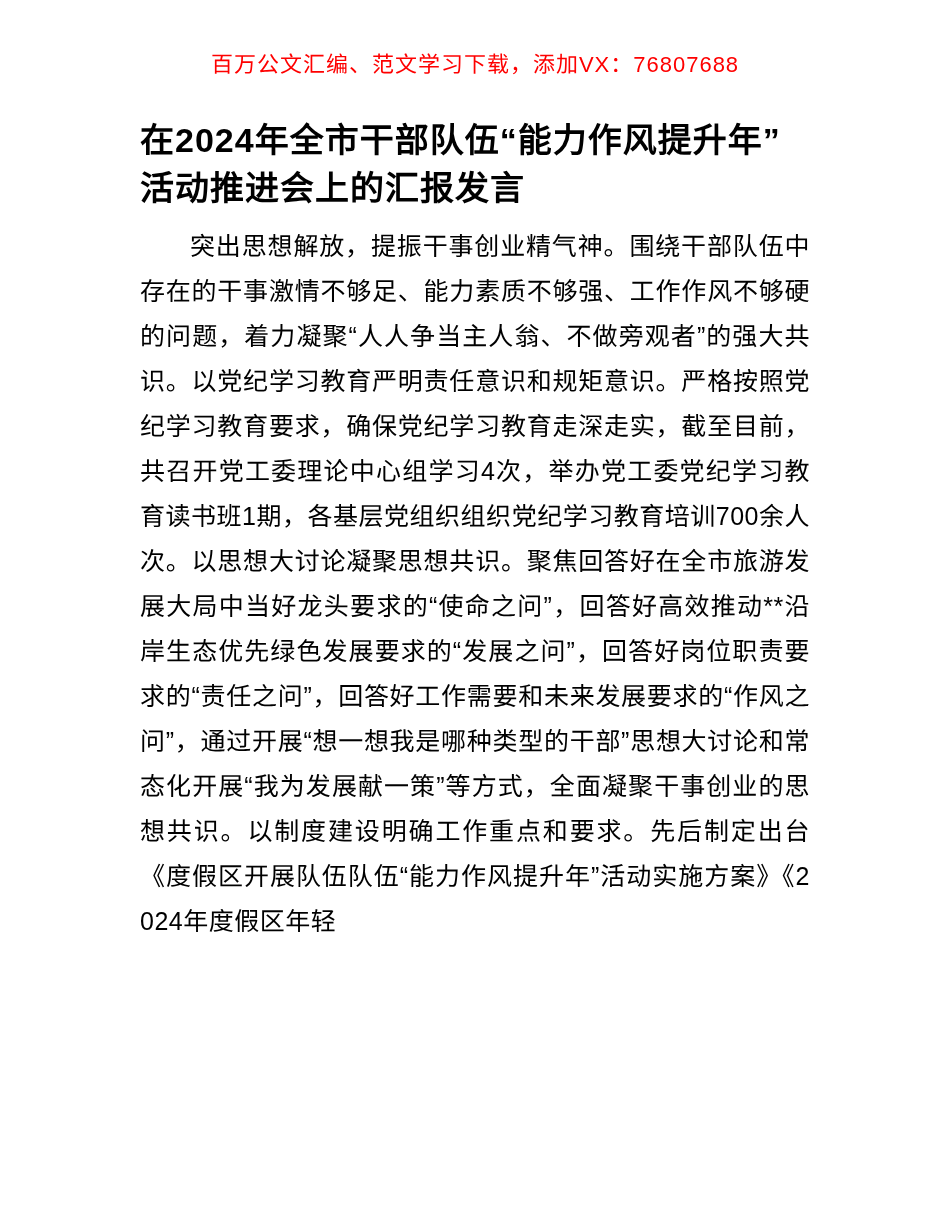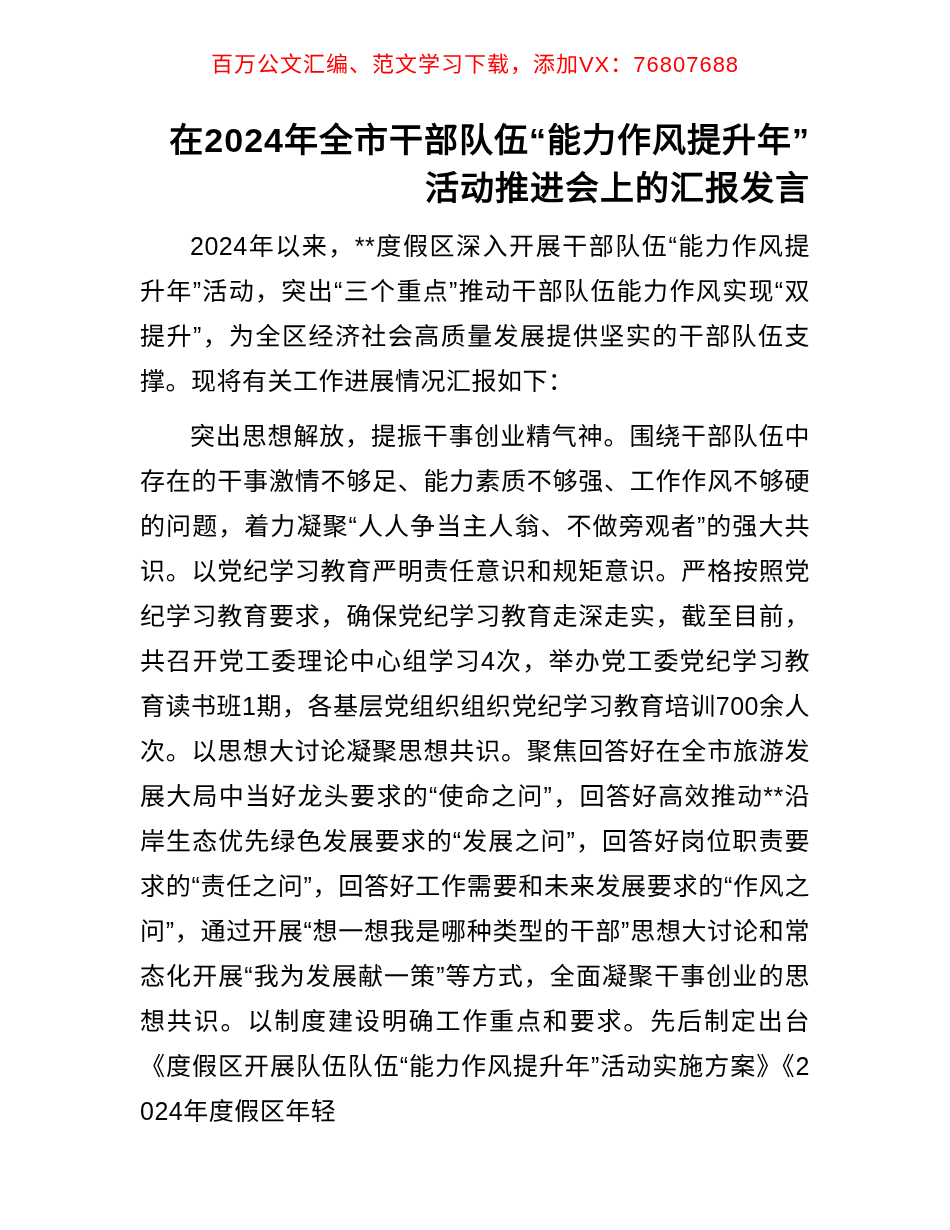--- a/index.html
+++ b/index.html
@@ -25,21 +25,21 @@
     font-size: 22px;
     line-height: 26px;
     letter-spacing: 1px;
     white-space: nowrap;
   }
   .doc-title {
     margin: 38px 0 0 0;
     font-size: 34px;
     font-weight: bold;
     line-height: 48px;
-    text-align: right;
+    text-align: left;
     color: #000000;
     letter-spacing: 1px;
   }
   .doc-body {
     margin-top: 12px;
   }
   .doc-body p {
     margin: 10px 0 0 0;
     font-size: 25px;
     line-height: 45px;
@@ -53,16 +53,15 @@
 </style>
 </head>
 <body>
 
 <div class="page">
   <div class="watermark">百万公文汇编、范文学习下载，添加VX：76807688</div>
 
   <h1 class="doc-title">在2024年全市干部队伍“能力作风提升年”活动推进会上的汇报发言</h1>
 
   <div class="doc-body">
-    <p>2024年以来，**度假区深入开展干部队伍“能力作风提升年”活动，突出“三个重点”推动干部队伍能力作风实现“双提升”，为全区经济社会高质量发展提供坚实的干部队伍支撑。现将有关工作进展情况汇报如下：</p>
     <p>突出思想解放，提振干事创业精气神。围绕干部队伍中存在的干事激情不够足、能力素质不够强、工作作风不够硬的问题，着力凝聚“人人争当主人翁、不做旁观者”的强大共识。以党纪学习教育严明责任意识和规矩意识。严格按照党纪学习教育要求，确保党纪学习教育走深走实，截至目前，共召开党工委理论中心组学习4次，举办党工委党纪学习教育读书班1期，各基层党组织组织党纪学习教育培训700余人次。以思想大讨论凝聚思想共识。聚焦回答好在全市旅游发展大局中当好龙头要求的“使命之问”，回答好高效推动**沿岸生态优先绿色发展要求的“发展之问”，回答好岗位职责要求的“责任之问”，回答好工作需要和未来发展要求的“作风之问”，通过开展“想一想我是哪种类型的干部”思想大讨论和常态化开展“我为发展献一策”等方式，全面凝聚干事创业的思想共识。以制度建设明确工作重点和要求。先后制定出台《度假区开展队伍队伍“能力作风提升年”活动实施方案》《2024年度假区年轻</p>
   </div>
 </div>
 
 </body></html>

